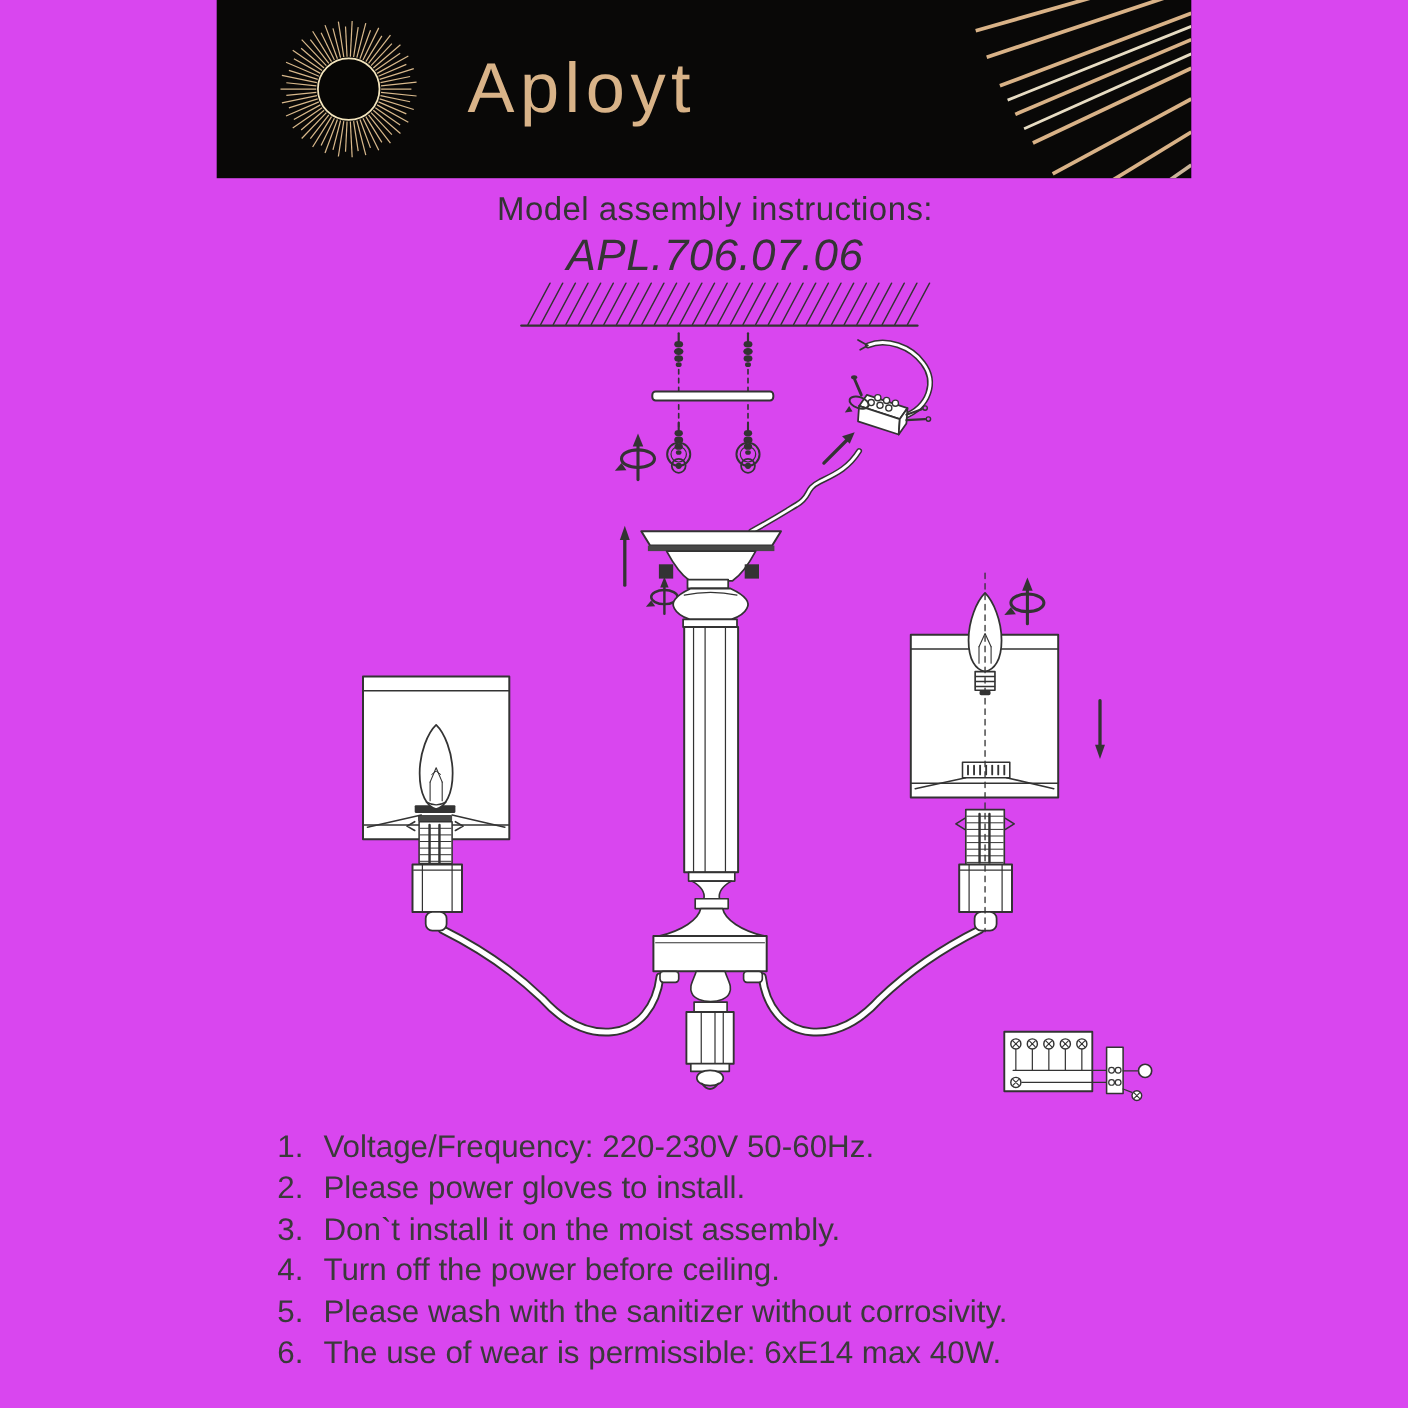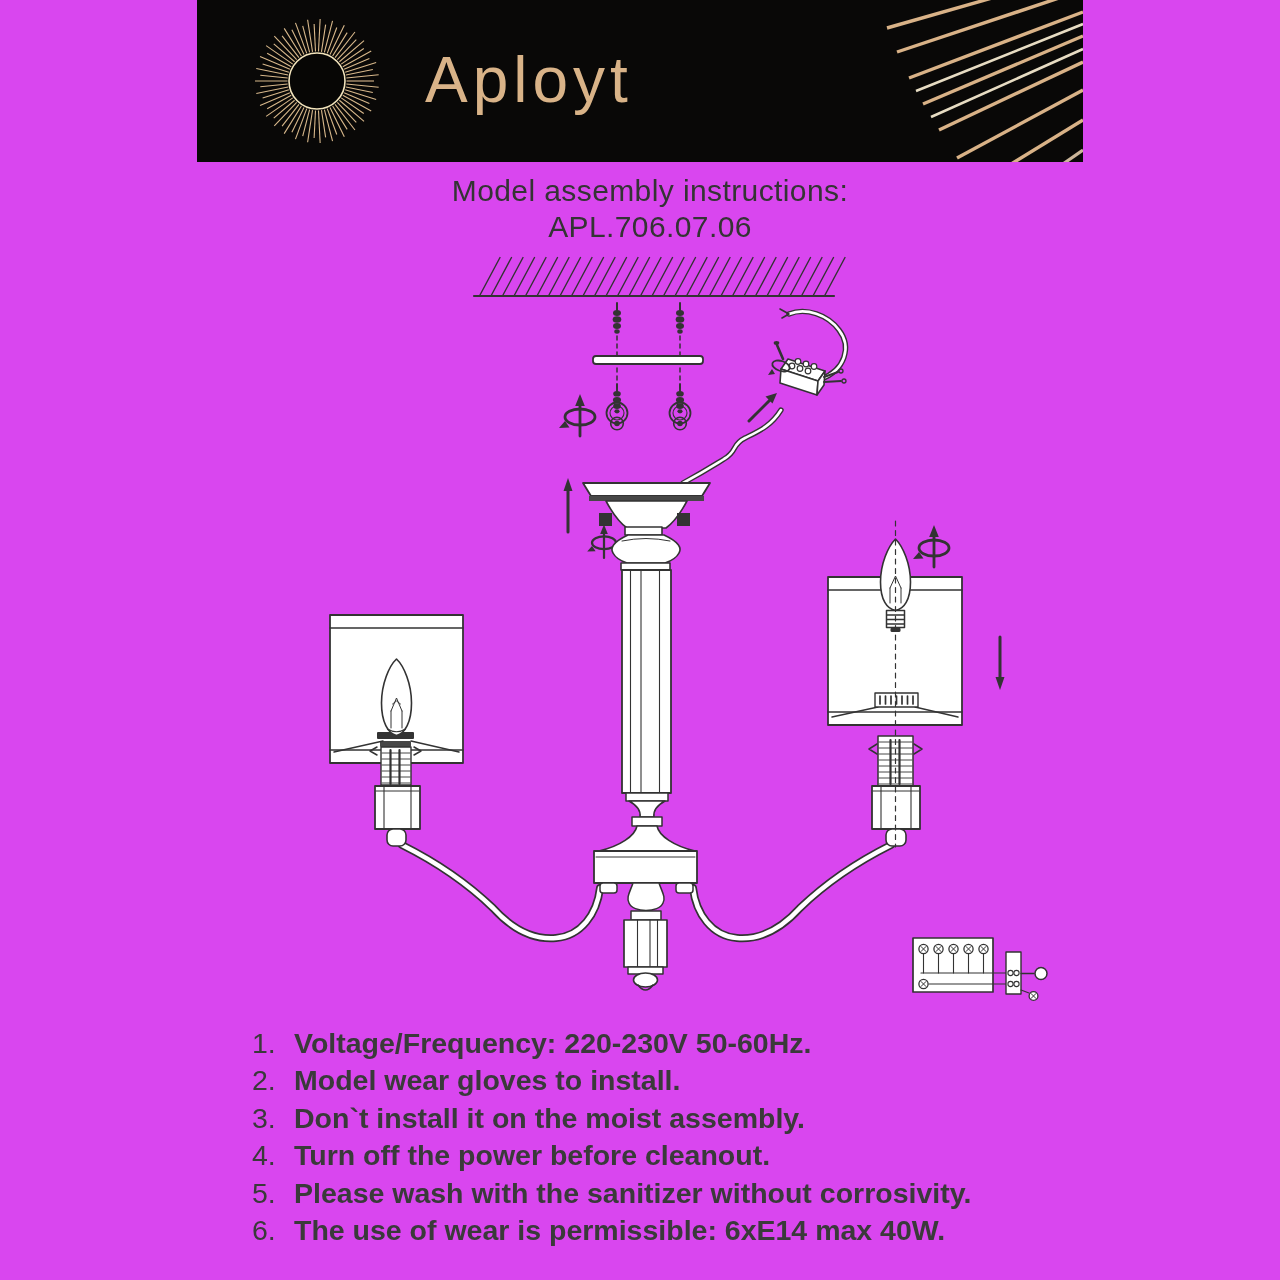--- a/index.html
+++ b/index.html
@@ -16,34 +16,34 @@
 
   .banner{position:absolute;left:197px;top:0;width:886px;height:162px;
     background:var(--banner_bg);overflow:hidden;}
   .banner-art{position:absolute;left:0;top:0;}
   .brand{position:absolute;left:228px;top:40px;font-size:64px;line-height:80px;
     letter-spacing:5px;color:var(--gold);font-family:"Liberation Sans", sans-serif;}
 
   .title-line{position:absolute;left:0;width:1280px;text-align:center;
     color:#343434;letter-spacing:.4px;padding-left:20px;}
   .title-1{top:174px;font-size:30px;}
-  .title-2{top:210px;font-size:30px;}
+  .title-2{top:210px;font-size:40px;font-style:italic;}
 
   .diagram{position:absolute;left:0;top:0;pointer-events:none;}
 
   .ln{fill:none;stroke:var(--ink);stroke-linecap:round;stroke-linejoin:round;}
   .fw{fill:#ffffff;stroke:var(--ink);stroke-linejoin:round;}
   .fk{fill:var(--ink);stroke:none;}
   .wt{fill:none;stroke:#ffffff;stroke-linecap:round;}
 
   .inst{position:absolute;left:252px;top:1029px;width:840px;color:var(--text_dark);}
   .inst-row{display:flex;align-items:flex-start;margin-bottom:8px;
     font-size:28.5px;line-height:29.4px;}
   .inst-num{width:42px;flex:0 0 42px;}
-  .inst-text{flex:1;font-weight:bold;}
+  .inst-text{flex:1;}
 </style>
 </head>
 <body>
 
 <div class="page">
 
   <div class="banner">
     <svg class="banner-art" width="886" height="162" viewBox="0 0 886 162">
       <g id="fan">
         <line x1="690" y1="28" x2="886" y2="-28" stroke="#d9b287" stroke-width="3.4"></line>
@@ -380,29 +380,29 @@
     </g>
   </svg>
 
   <div class="inst">
     <div class="inst-row">
       <span class="inst-num">1.</span>
       <span class="inst-text">Voltage/Frequency: 220-230V 50-60Hz.</span>
     </div>
     <div class="inst-row">
       <span class="inst-num">2.</span>
-      <span class="inst-text">Model wear gloves to install.</span>
+      <span class="inst-text">Please power gloves to install.</span>
     </div>
     <div class="inst-row">
       <span class="inst-num">3.</span>
       <span class="inst-text">Don`t install it on the moist assembly.</span>
     </div>
     <div class="inst-row">
       <span class="inst-num">4.</span>
-      <span class="inst-text">Turn off the power before cleanout.</span>
+      <span class="inst-text">Turn off the power before ceiling.</span>
     </div>
     <div class="inst-row">
       <span class="inst-num">5.</span>
       <span class="inst-text">Please wash with the sanitizer without corrosivity.</span>
     </div>
     <div class="inst-row">
       <span class="inst-num">6.</span>
       <span class="inst-text">The use of wear is permissible: 6xE14 max 40W.</span>
     </div>
   </div>

